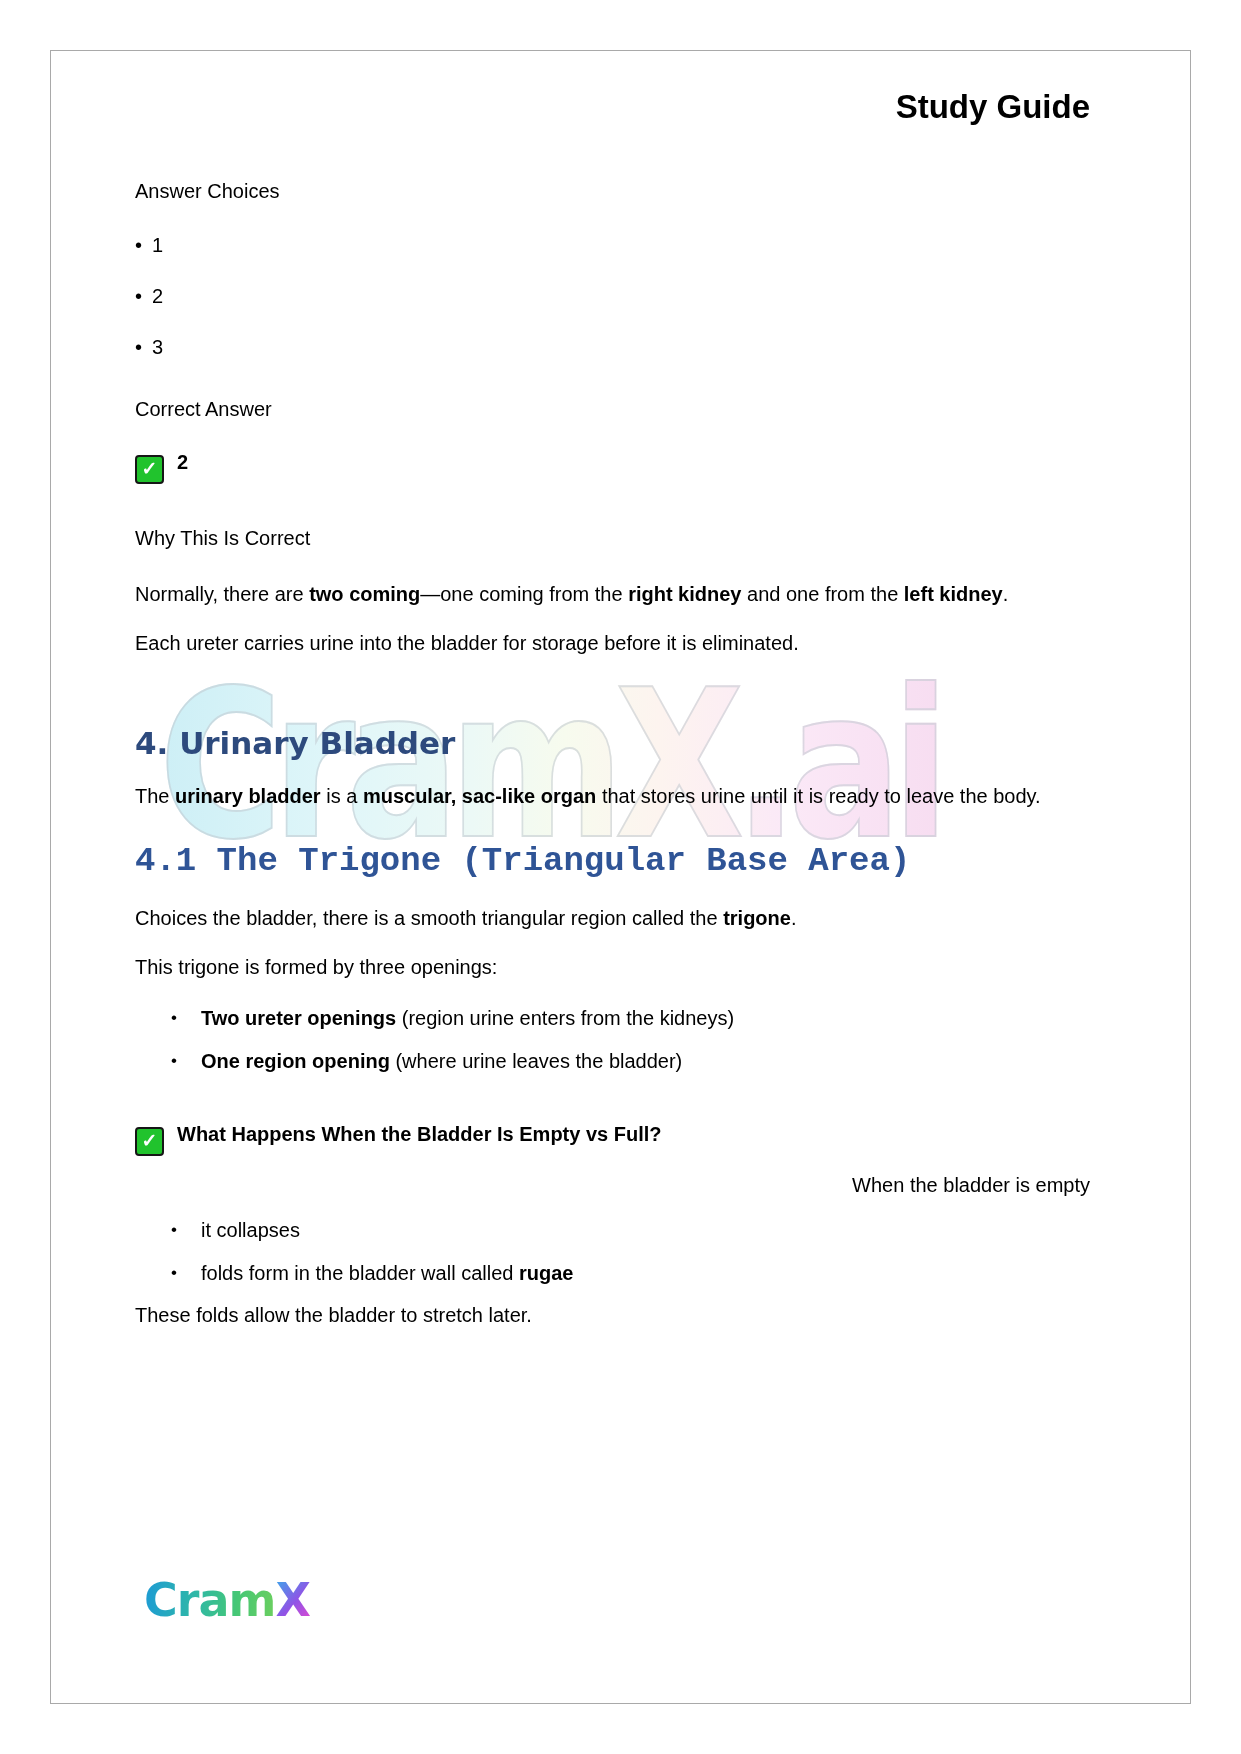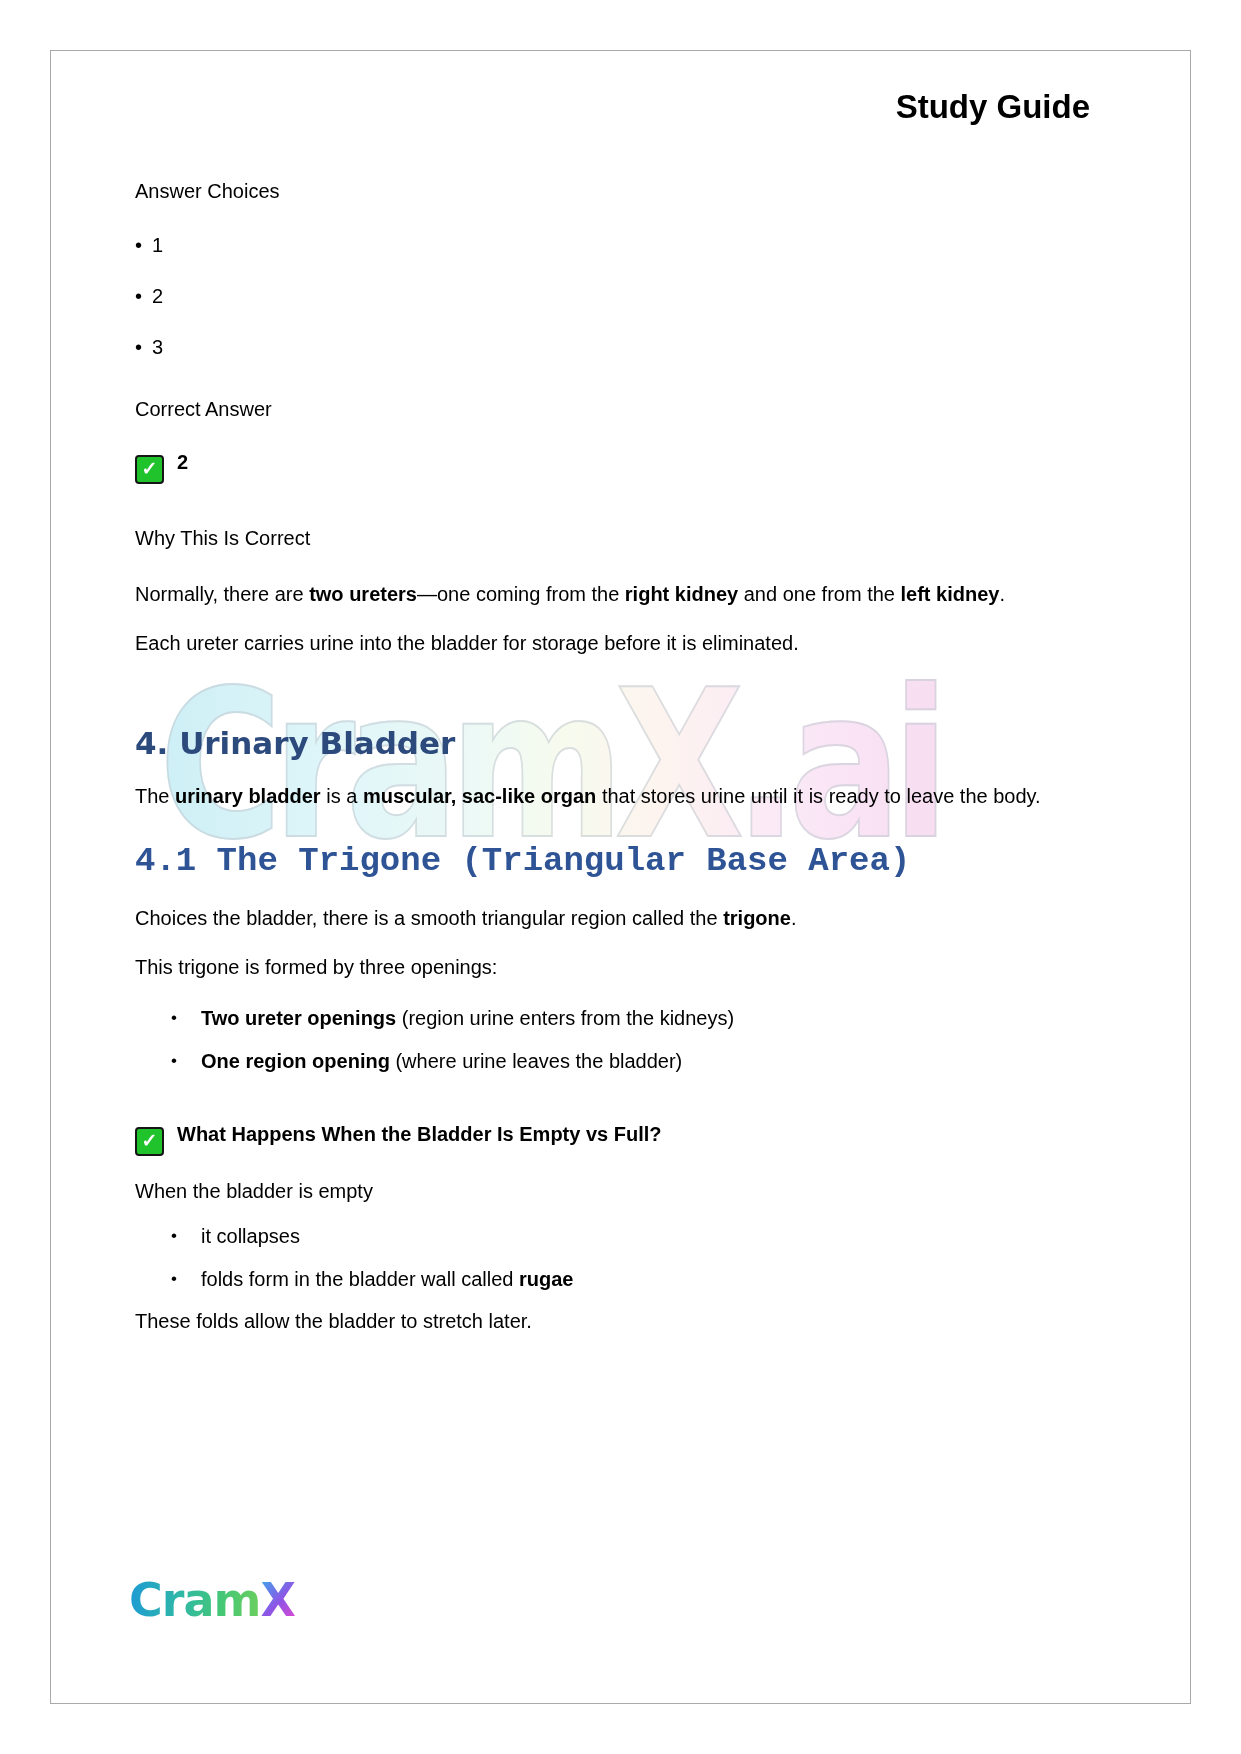--- a/index.html
+++ b/index.html
@@ -80,25 +80,25 @@
   }
   p.after-h2 { margin-top:19px; }
   .blt-row {
     display:flex; line-height:40px; margin:0; padding-left:36px;
   }
   .blt-row.first { margin-top:11px; }
   .blt-row + .blt-row { margin-top:3px; }
   .blt-marker { width:30px; flex:0 0 30px; font-size:17px; }
   p.after-list { margin-top:3px; }
   .qa-row { margin-top:37px; line-height:32px; font-weight:bold; }
-  .mt-when { margin-top:21px; }
+  .mt-when { margin-top:15px;text-align:right; }
   p.final-p { margin-top:2px; }
   
   .logo {
-    position:absolute; left:78px; bottom:80px;
+    position:absolute; left:93px; bottom:80px;
     font-family:"DejaVu Sans", sans-serif;
     font-weight:bold; font-size:46px; line-height:1;
     letter-spacing:-1px; z-index:1;
   }
   .logo-cram {
     background:linear-gradient(95deg, #1d9ad6 0%, #2fb8a6 40%, #45c776 70%, #6ccf5e 100%);
     -webkit-background-clip:text; background-clip:text; color:transparent;
   }
   .logo-x {
     background:linear-gradient(135deg, #41a3ea 10%, #8f54e6 55%, #d84ad3 90%);
@@ -130,21 +130,21 @@
     </div>
 
     <div class="bold-heading mt-correct">Correct Answer</div>
 
     <div class="check-row">
       <span class="check-icon">✓</span><span>2</span>
     </div>
 
     <div class="bold-heading mt-why">Why This Is Correct</div>
 
-    <p class="body-p"><span>Normally, there are </span><strong>two ureters</strong><span>—one coming from the </span><strong>right kidney</strong><span> and one from the </span><strong>left kidney</strong><span>.</span></p>
+    <p class="body-p"><span>Normally, there are </span><strong>two coming</strong><span>—one coming from the </span><strong>right kidney</strong><span> and one from the </span><strong>left kidney</strong><span>.</span></p>
 
     <p class="body-p tight">Each ureter carries urine into the bladder for storage before it is eliminated.</p>
 
     <h1 class="sec-h1">4. Urinary Bladder</h1>
 
     <p class="sec-intro"><span>The </span><strong>urinary bladder</strong><span> is a </span><strong>muscular, sac-like organ</strong><span> that stores urine until it is ready to leave the body.</span></p>
 
     <h2 class="sec-h2">4.1 The Trigone (Triangular Base Area)</h2>
 
     <p class="body-p after-h2"><span>Choices the bladder, there is a smooth triangular region called the </span><strong>trigone</strong><span>.</span></p>

